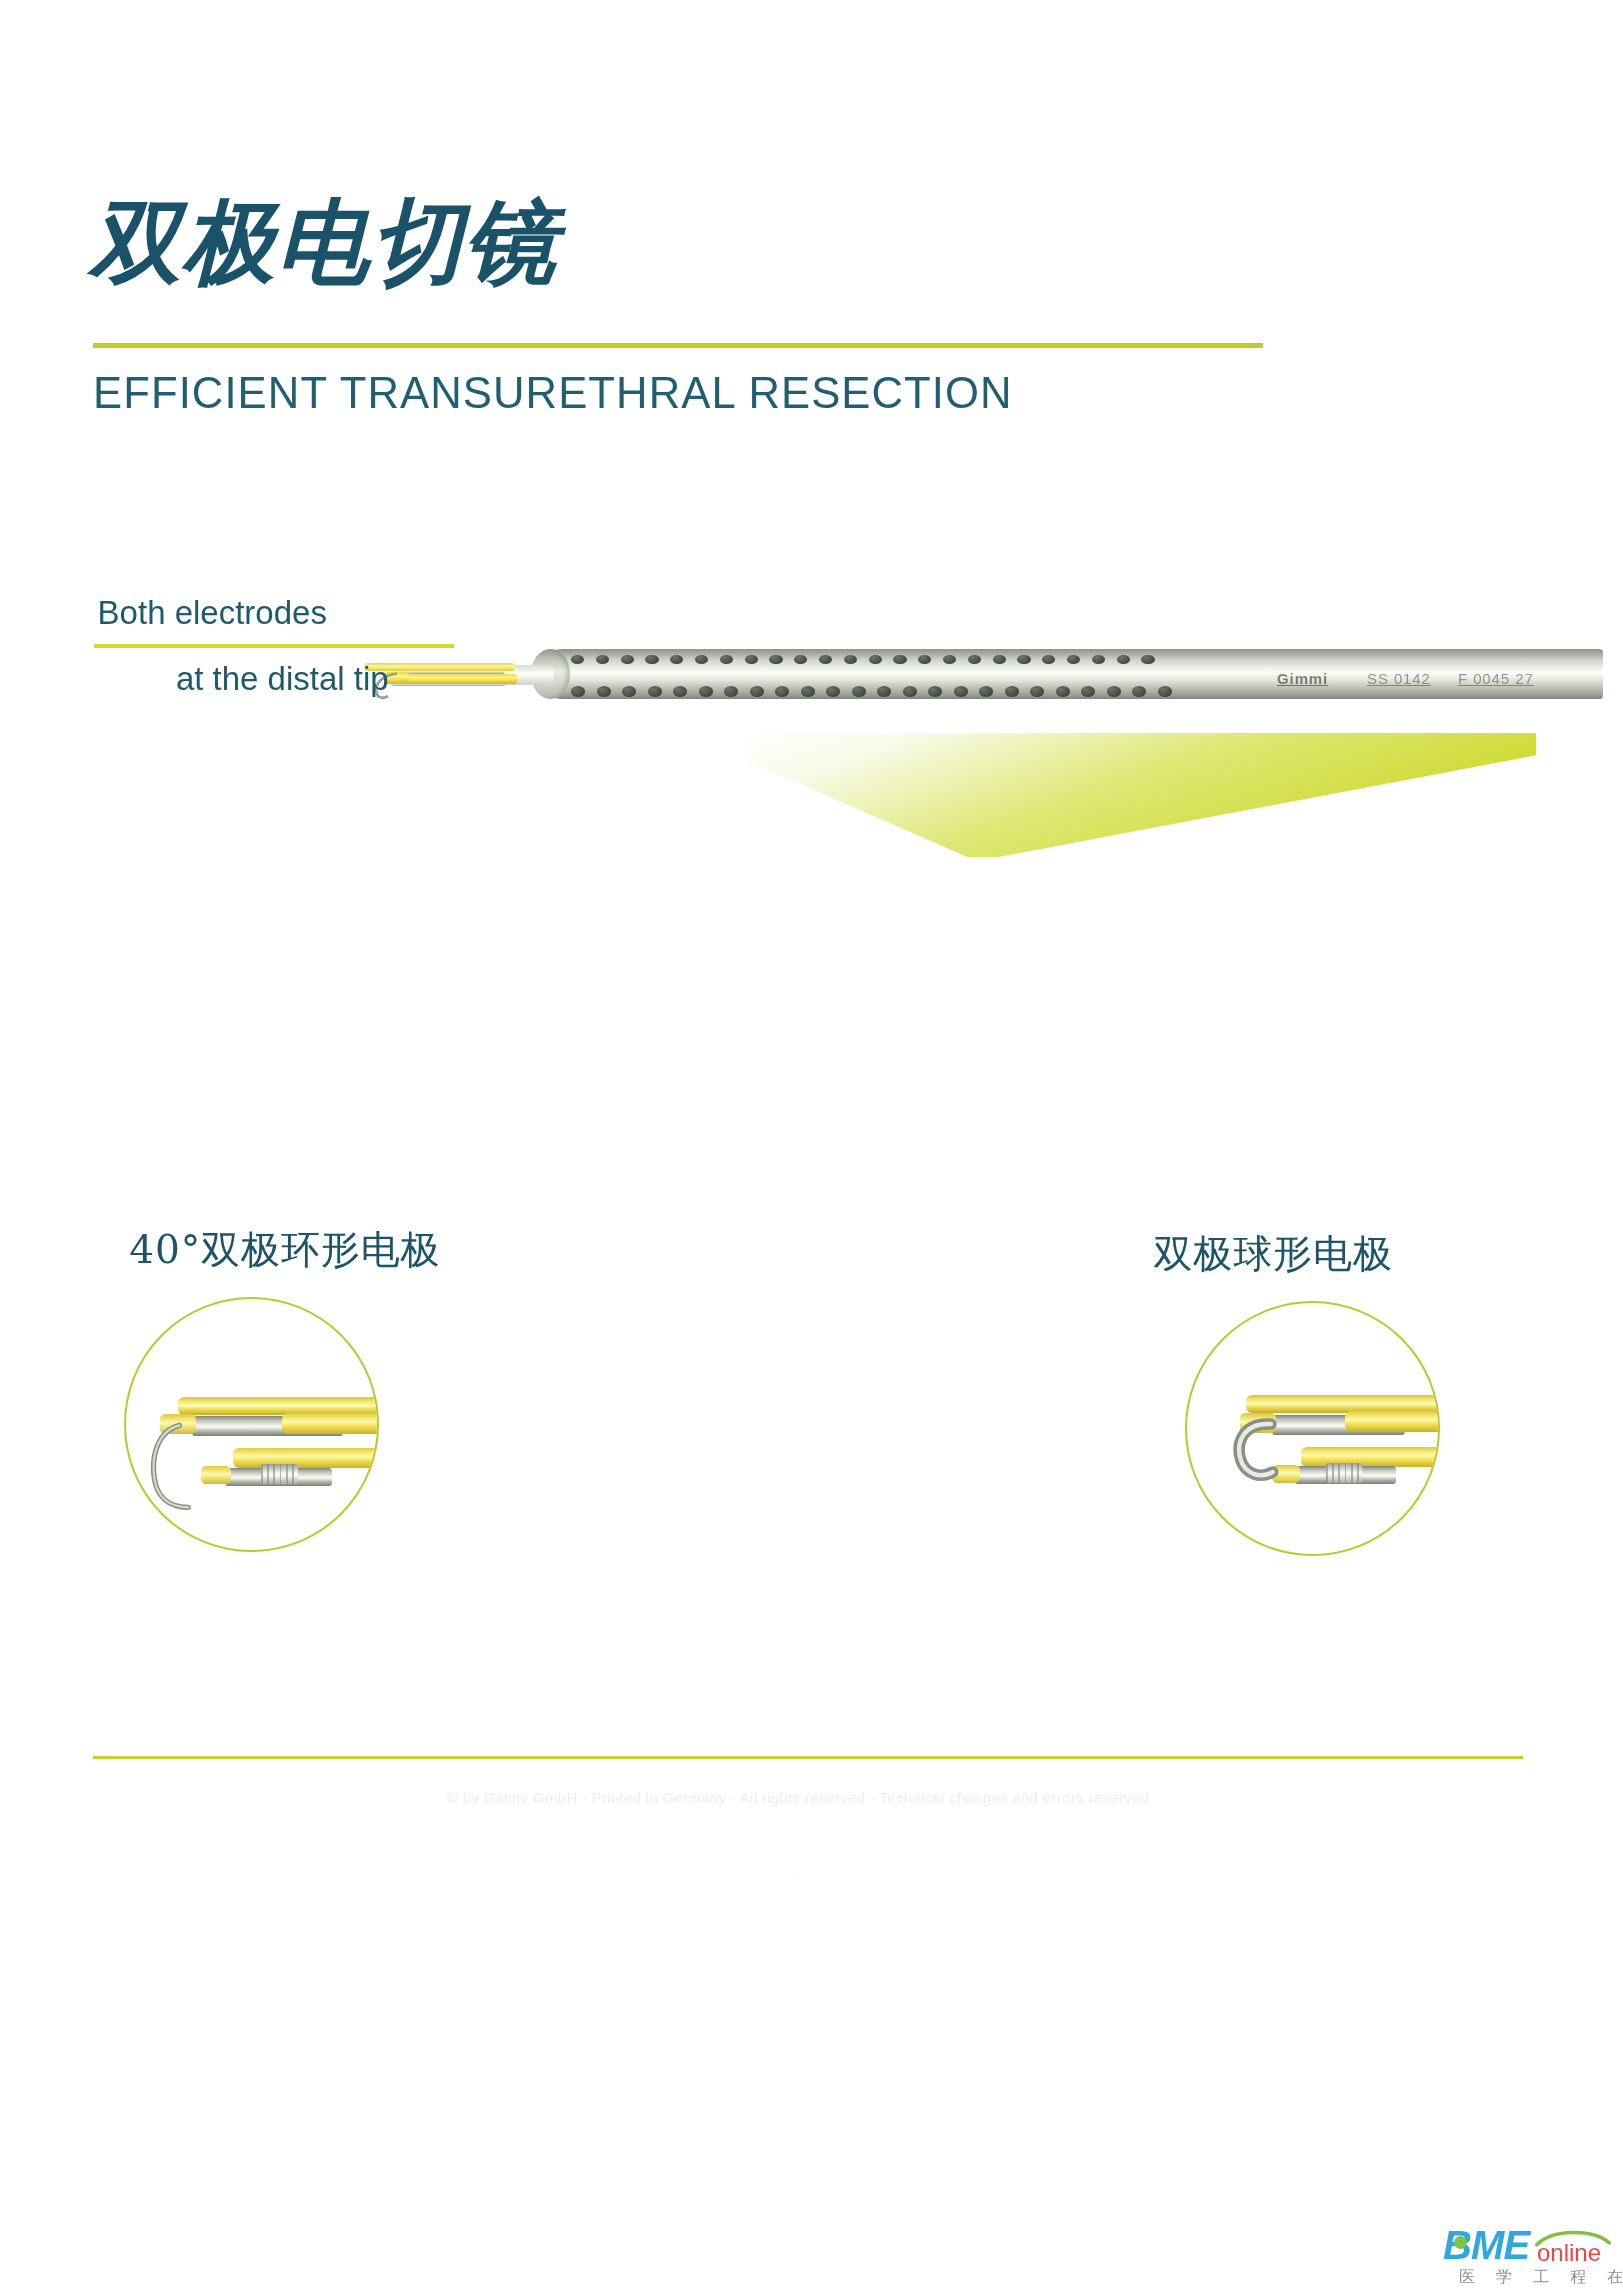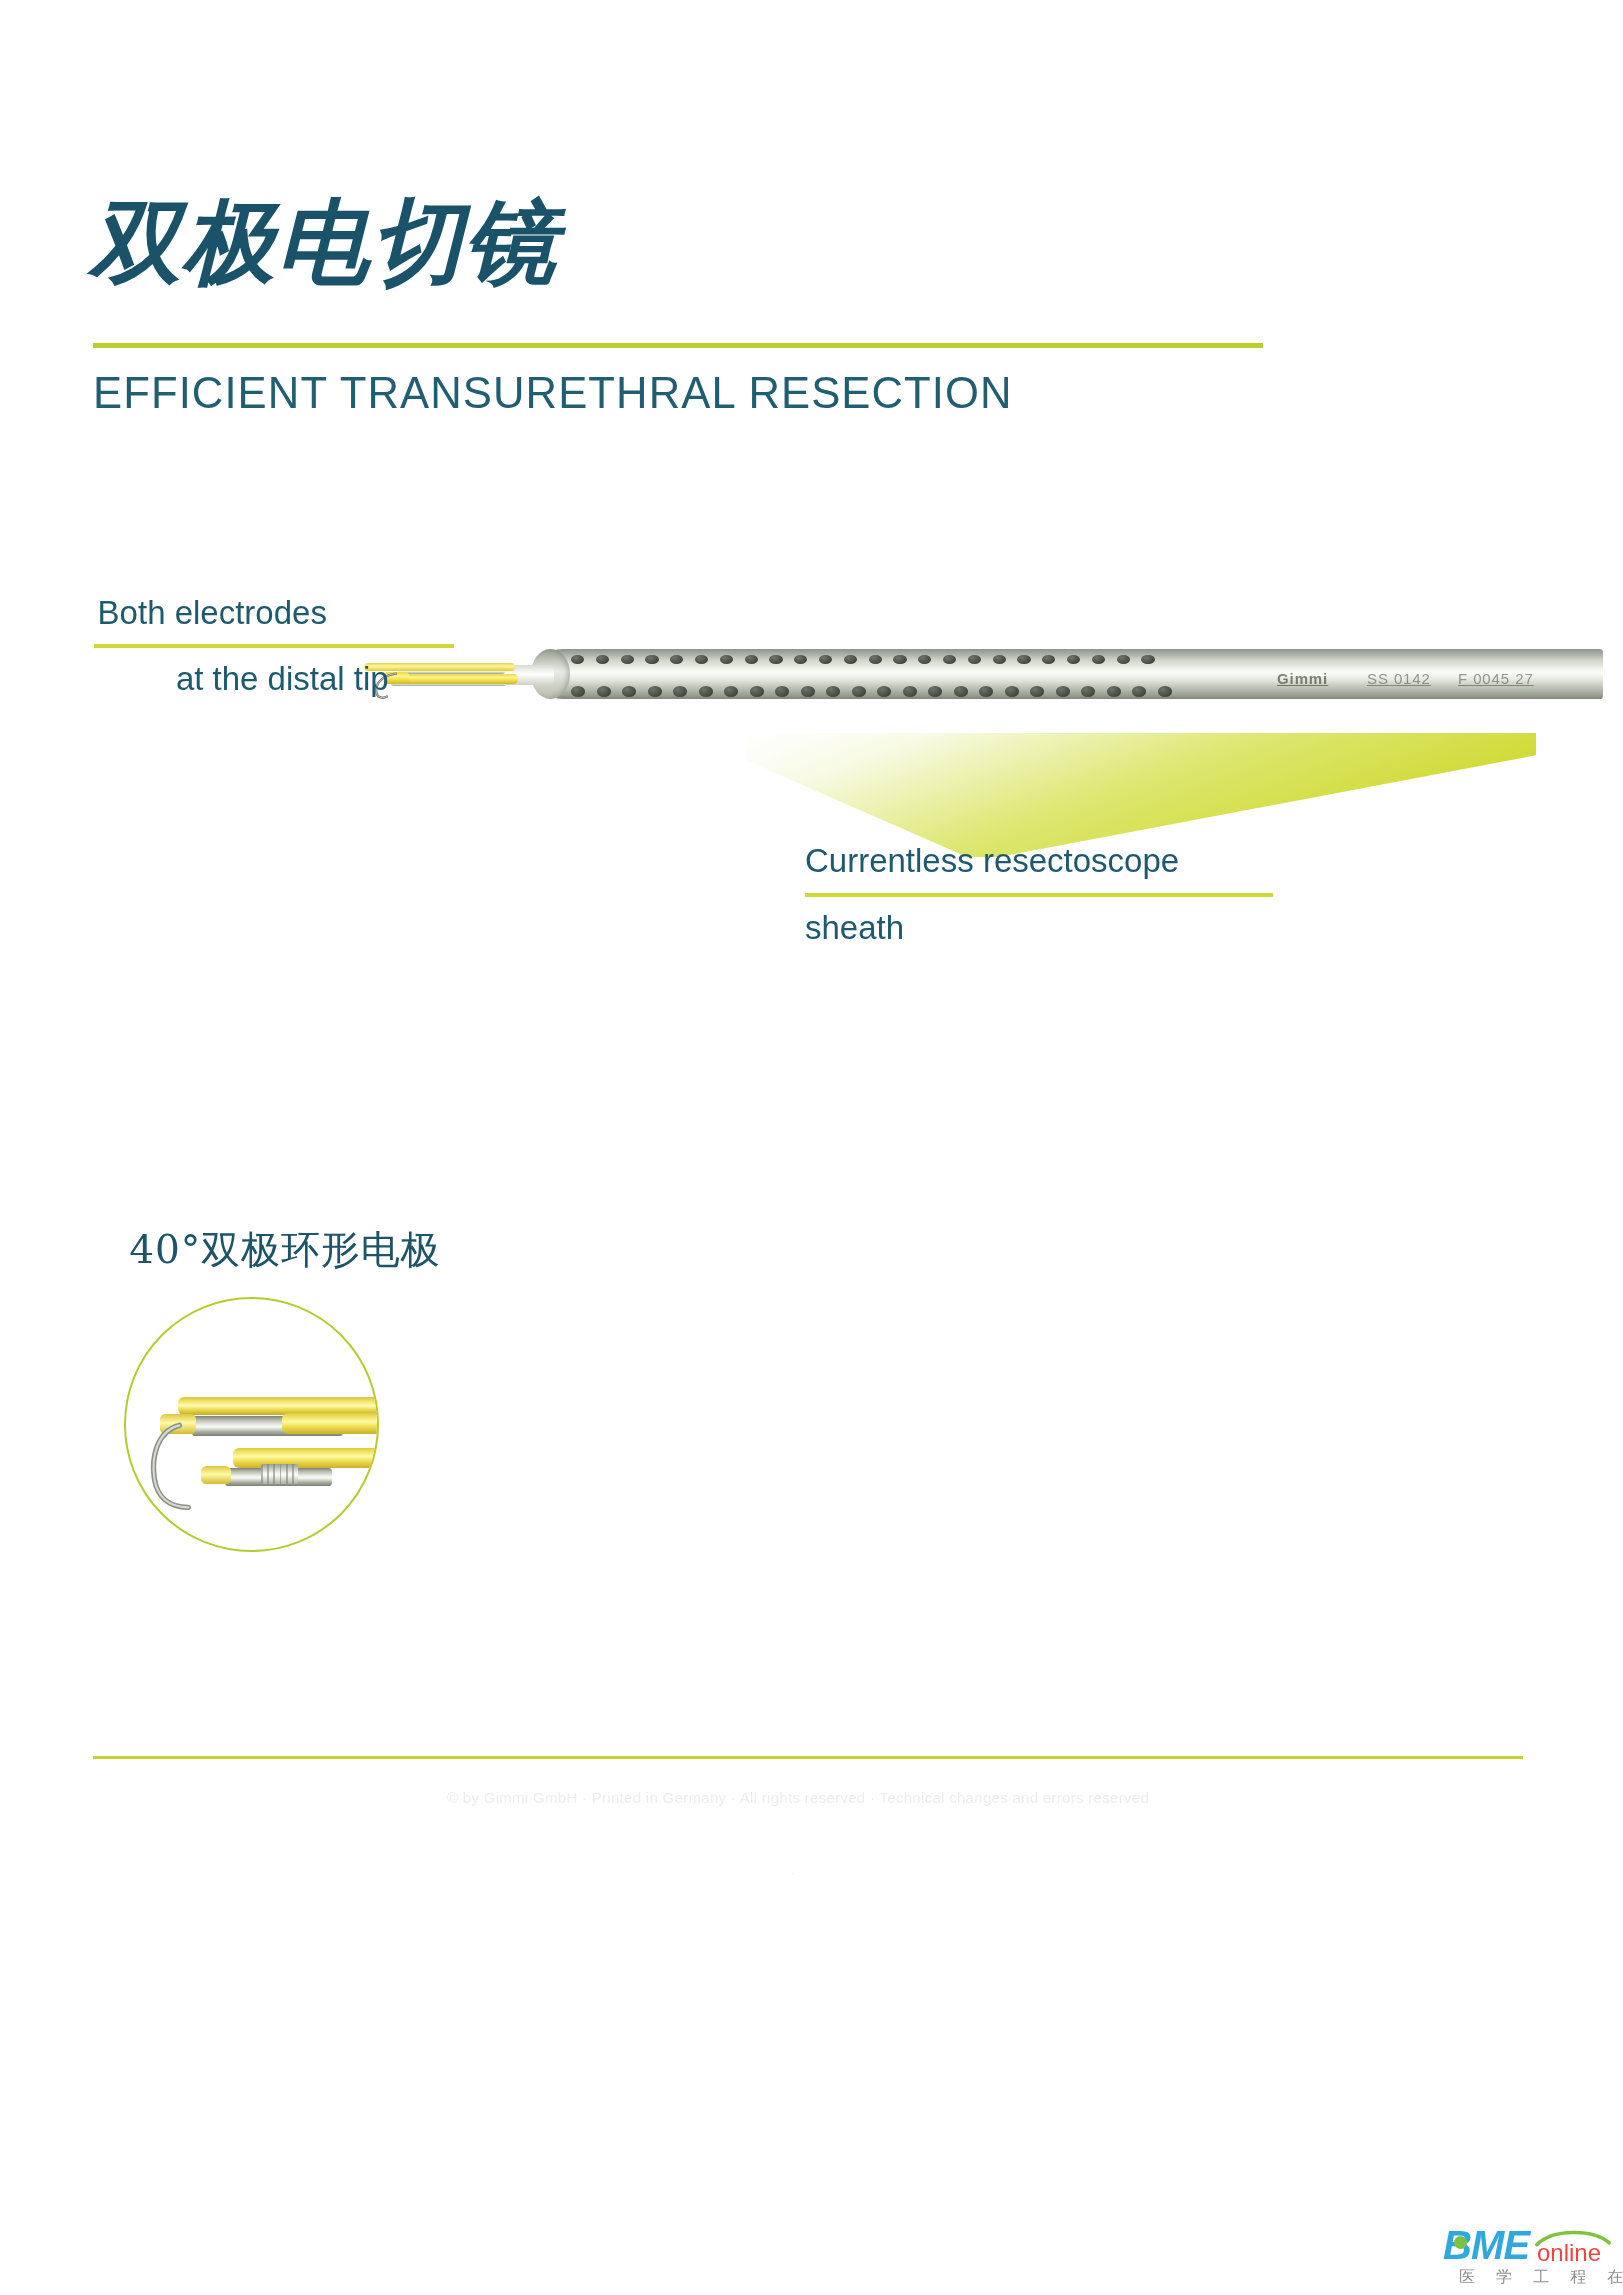--- a/index.html
+++ b/index.html
@@ -314,25 +314,20 @@
   </div>
 
   <div class="callout" id="callout-left">
     <div class="ctext l1">Both electrodes</div>
     <div class="crule"></div>
     <div class="ctext l2">at the distal tip</div>
   </div>
 
   <div id="green-wedge"></div>
 
-  <div class="callout" id="callout-mid">
-    <div class="ctext">Currentless resectoscope</div>
-    <div class="crule"></div>
-    <div class="ctext">sheath</div>
-  </div>
 
   <div class="electrode-block" id="eb1">
     <div class="electrode-caption">40°双极环形电极</div>
     <div class="circle">
 
       <div class="c-ytube" style="left:52px; top:98px; width:213px; height:18px;
            background:linear-gradient(to bottom,#d8c437,#f2e570 25%,#fffbb4 48%,#ecdb4f 70%,#c4ac27);"></div>
       <div class="c-mshaft" style="left:66px; top:117px; width:151px; height:19.5px;"></div>
       <div class="c-ytube" style="left:156px; top:114px; width:108px; height:21px;"></div>
       <div class="c-tip" style="left:34px; top:115px; width:36px; height:19.5px;"></div>
@@ -343,20 +338,39 @@
       <div class="c-tip" style="left:75px; top:167px; width:30px; height:18px;"></div>
 
       <svg style="position:absolute; left:23px; top:121px; width:75px; height:98px;" viewBox="0 0 84 110">
         <path d="M34 6 C10 12 2 40 6 66 C9 86 22 98 44 98" fill="none" stroke="#8c9287" stroke-width="6" stroke-linecap="round"></path>
         <path d="M34 6 C10 12 2 40 6 66 C9 86 22 98 44 98" fill="none" stroke="#d6dacf" stroke-width="2.4" stroke-linecap="round"></path>
       </svg>
     </div>
   </div>
 
 
+  <div class="electrode-block" id="eb3">
+    <div class="electrode-caption">双极球形电极</div>
+    <div class="circle">
+      <div class="c-ytube" style="left:59px; top:92px; width:206px; height:18px;
+           background:linear-gradient(to bottom,#d8c437,#f2e570 25%,#fffbb4 48%,#ecdb4f 70%,#c4ac27);"></div>
+      <div class="c-mshaft" style="left:85px; top:112px; width:133px; height:19.5px;"></div>
+      <div class="c-ytube" style="left:158px; top:108px; width:107px; height:21px;"></div>
+      <div class="c-tip" style="left:53px; top:110px; width:36px; height:19.5px;"></div>
+      <div class="c-ytube" style="left:114px; top:144px; width:151px; height:19.5px;"></div>
+      <div class="c-mshaft" style="left:108px; top:163px; width:101px; height:18px;"></div>
+      <div class="c-knurl" style="left:139px; top:160px; width:36px; height:19.5px;"></div>
+      <div class="c-tip" style="left:85px; top:162px; width:28px; height:18px;"></div>
+
+      <svg style="position:absolute; left:43px; top:112px; width:64px; height:75px;" viewBox="0 0 72 84">
+        <path d="M46 10 C16 8 6 30 12 50 C17 66 34 72 48 64" fill="none" stroke="#8a9085" stroke-width="13" stroke-linecap="round"></path>
+        <path d="M46 10 C16 8 6 30 12 50 C17 66 34 72 48 64" fill="none" stroke="#e7eae1" stroke-width="5" stroke-linecap="round"></path>
+      </svg>
+    </div>
+  </div>
 
   <div id="footer-rule"></div>
   <div id="copyright">© by Gimmi GmbH · Printed in Germany · All rights reserved · Technical changes and errors reserved</div>
   <div id="page-number">·</div>
 
   <div id="bme-logo">
     <svg class="lg-arc" viewBox="0 0 86 22">
       <path d="M2 20 C20 2 66 2 84 18" fill="none" stroke="#7fc242" stroke-width="4" stroke-linecap="round"></path>
     </svg>
     <span class="lg-main">BME</span>

